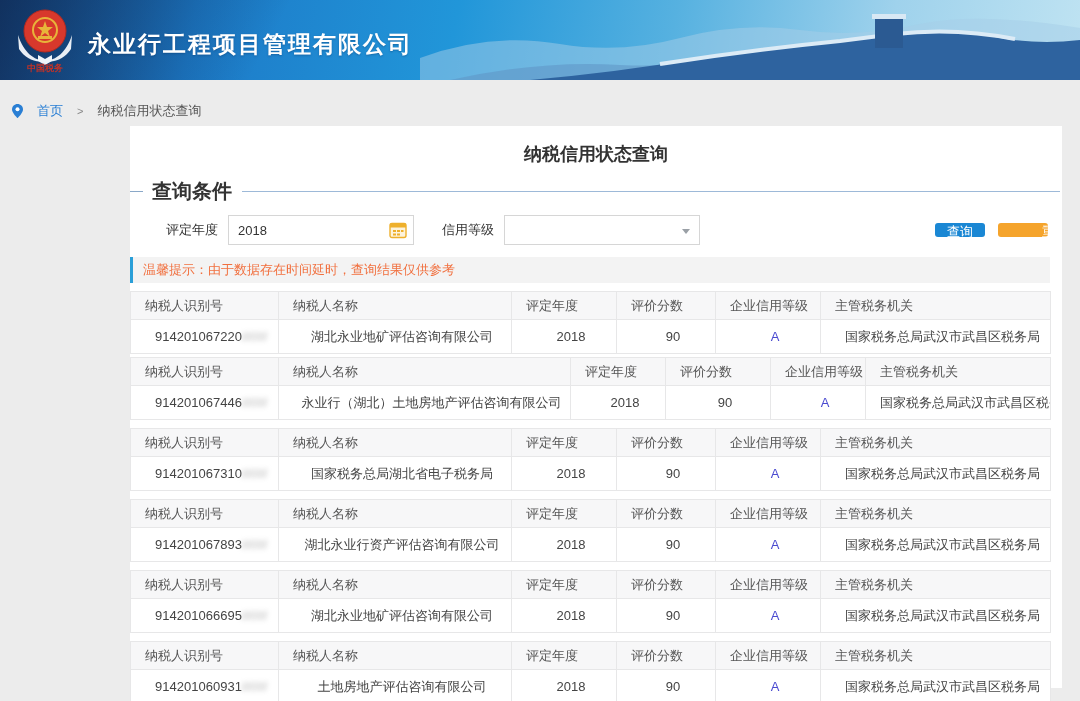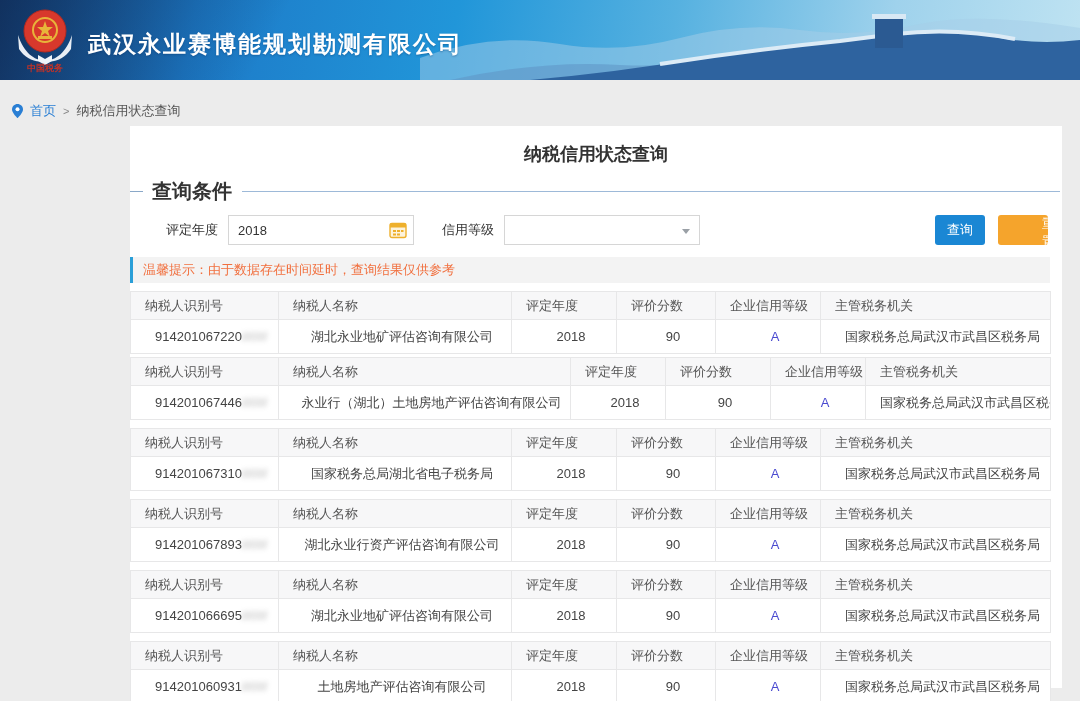--- a/index.html
+++ b/index.html
@@ -10,21 +10,21 @@
   .banner { position:relative; height:80px; overflow:hidden;
     background:linear-gradient(100deg,#1c4f8f 0%,#1d7ac8 18%,#2196d9 42%,#56b1e0 62%,#9fd2ec 82%,#bfe3f2 100%); }
   .banner .dark-corner { position:absolute; inset:0; pointer-events:none;
     background:linear-gradient(118deg,rgba(8,25,55,.55) 0%,rgba(8,25,55,0) 26%); }
   .banner svg.wall { position:absolute; right:0; top:0; height:80px; width:660px; }
   .brand { position:absolute; left:16px; top:5px; display:flex; gap:14px; z-index:2; align-items:flex-start; }
   .brand .title { color:#fff; font-size:23px; font-weight:bold; letter-spacing:2px;
     margin-top:24px; text-shadow:0 1px 2px rgba(0,40,90,.35); }
 
   
-  .breadcrumb { display:flex; align-items:center; gap:7px; padding:16px 0 0 12px;
+  .breadcrumb { display:flex; align-items:center; gap:14px; padding:16px 0 0 12px;
     font-size:13px; color:#555; height:46px; }
   .breadcrumb .home { color:#2a7fd4; text-decoration:none; cursor:pointer; }
   .breadcrumb .sep { color:#888; font-size:11px; }
 
   
   .card { margin-left:130px; width:932px; background:#fff; height:562px; padding:0 0 8px 0; }
   .page-title { text-align:center; font-size:18px; color:#333; padding-top:16px; font-weight:bold; }
 
   .section-hd { display:flex; align-items:center; margin-top:12px;
     font-size:20px; font-weight:bold; color:#333; }
@@ -39,21 +39,21 @@
     margin-left:10px; background:#fff; display:flex; align-items:center; }
   .input-box input { border:none; outline:none; width:150px; height:26px; padding-left:9px;
     font-size:13px; color:#333; font-family:inherit; background:transparent; }
   .cal-icon { position:absolute; right:6px; top:5px; cursor:pointer; }
   .select-box { position:relative; width:196px; height:30px; border:1px solid #d6d6d6;
     margin-left:10px; background:#fff; display:flex; align-items:center; padding-left:9px;
     font-size:13px; color:#333; cursor:pointer; }
   .caret { position:absolute; right:9px; top:13px; width:0; height:0;
     border-left:4px solid transparent; border-right:4px solid transparent; border-top:5px solid #9aa0a6; }
   .btns { margin-left:auto; display:flex; gap:13px; }
-  .btn { width:50px; height:30px; border:none; border-radius:3px; color:#fff;
+  .btn { width:50px; height:14px; border:none; border-radius:3px; color:#fff;
     font-size:13px; cursor:pointer; font-family:inherit; }
   .btn.search { background:#1a87d4; }
   .btn.reset  { background:#f5a42c;padding-left:44px; }
 
   .notice { margin-top:12px; width:920px; height:26px; line-height:26px;
     background:#f3f3f3; border-left:3px solid #2a9fd8; color:#f1703f;
     font-size:13px; padding-left:10px; }
 
   
   table.grp { border-collapse:collapse; width:920px; margin-top:8px;
@@ -83,21 +83,21 @@
     <svg width="58" height="68" viewBox="0 0 58 68">
       <path d="M2,30 C8,48 18,55 29,56 C18,58 9,53 3,44 Z" fill="#e9eef5"></path>
       <path d="M56,30 C50,48 40,55 29,56 C40,58 49,53 55,44 Z" fill="#e9eef5"></path>
       <circle cx="29" cy="26" r="21" fill="#d8382c" stroke="#b52a20" stroke-width="1"></circle>
       <circle cx="29" cy="25" r="12" fill="none" stroke="#e8b43a" stroke-width="2"></circle>
       <polygon points="29,16 31,22 37,22 32,26 34,32 29,28 24,32 26,26 21,22 27,22" fill="#e8b43a"></polygon>
       <rect x="22" y="31" width="14" height="3" fill="#e8b43a"></rect>
       <path d="M22,50 L29,54 L36,50 L36,56 L29,60 L22,56 Z" fill="#eef4fa"></path>
       <text x="29" y="66" font-size="9" fill="#c23227" text-anchor="middle" font-weight="bold">中国税务</text>
     </svg>
-    <div class="title">武汉永业赛博能规划勘测有限公司</div>
+    <div class="title">永业行工程项目管理有限公司</div>
   </div>
 </div>
 
 <div class="breadcrumb">
   <svg width="11" height="14" viewBox="0 0 11 14">
     <path d="M5.5,0 C8.5,0 11,2.4 11,5.4 C11,9 5.5,14 5.5,14 C5.5,14 0,9 0,5.4 C0,2.4 2.5,0 5.5,0 Z" fill="#2a7fd4"></path>
     <circle cx="5.5" cy="5.2" r="2" fill="#fff"></circle>
   </svg>
   <span class="home">首页</span>
   <span class="sep">&gt;</span>

